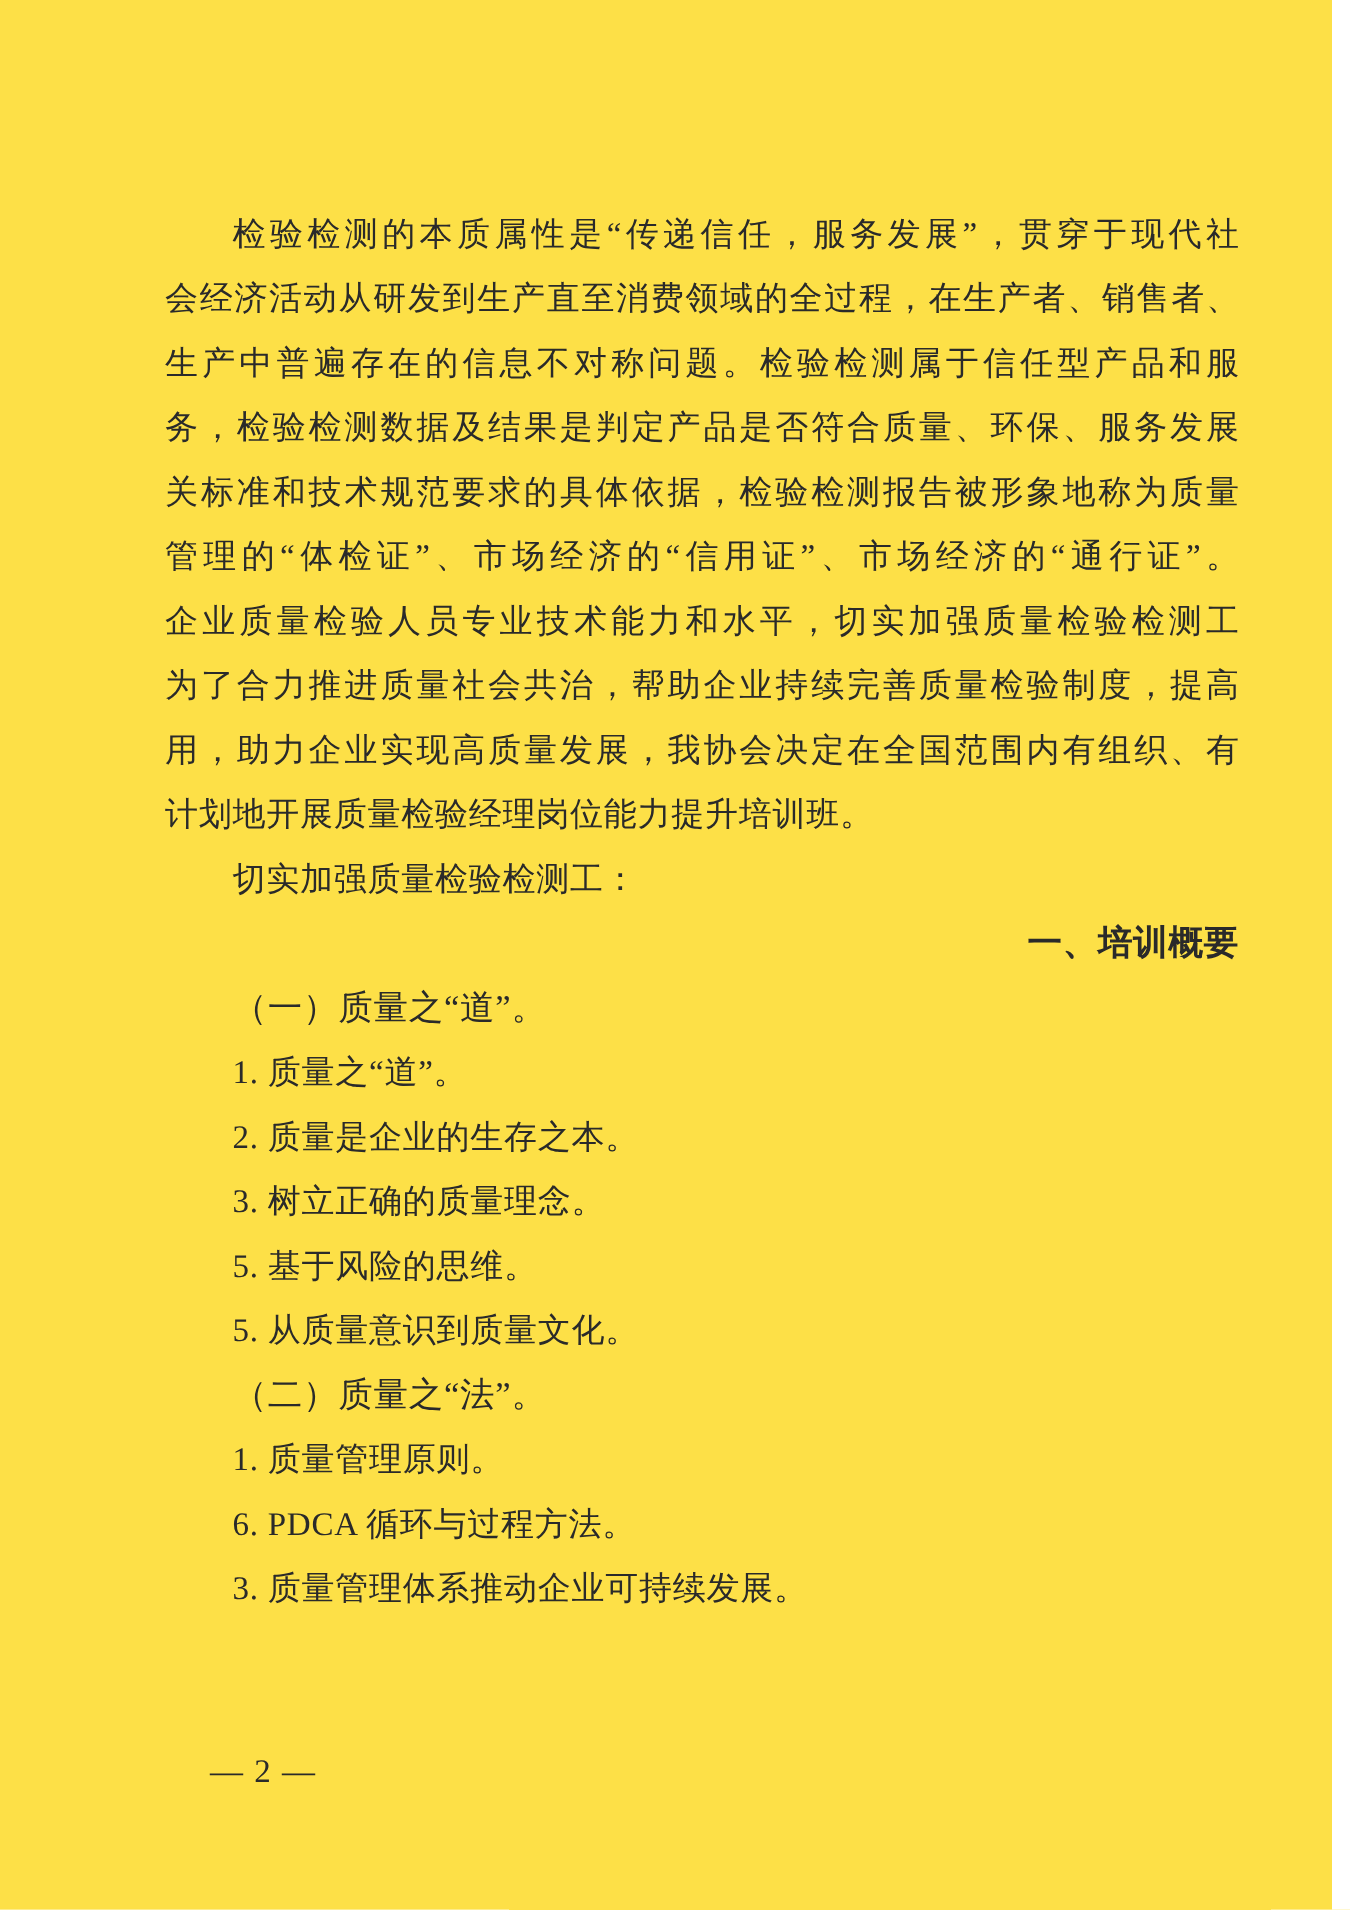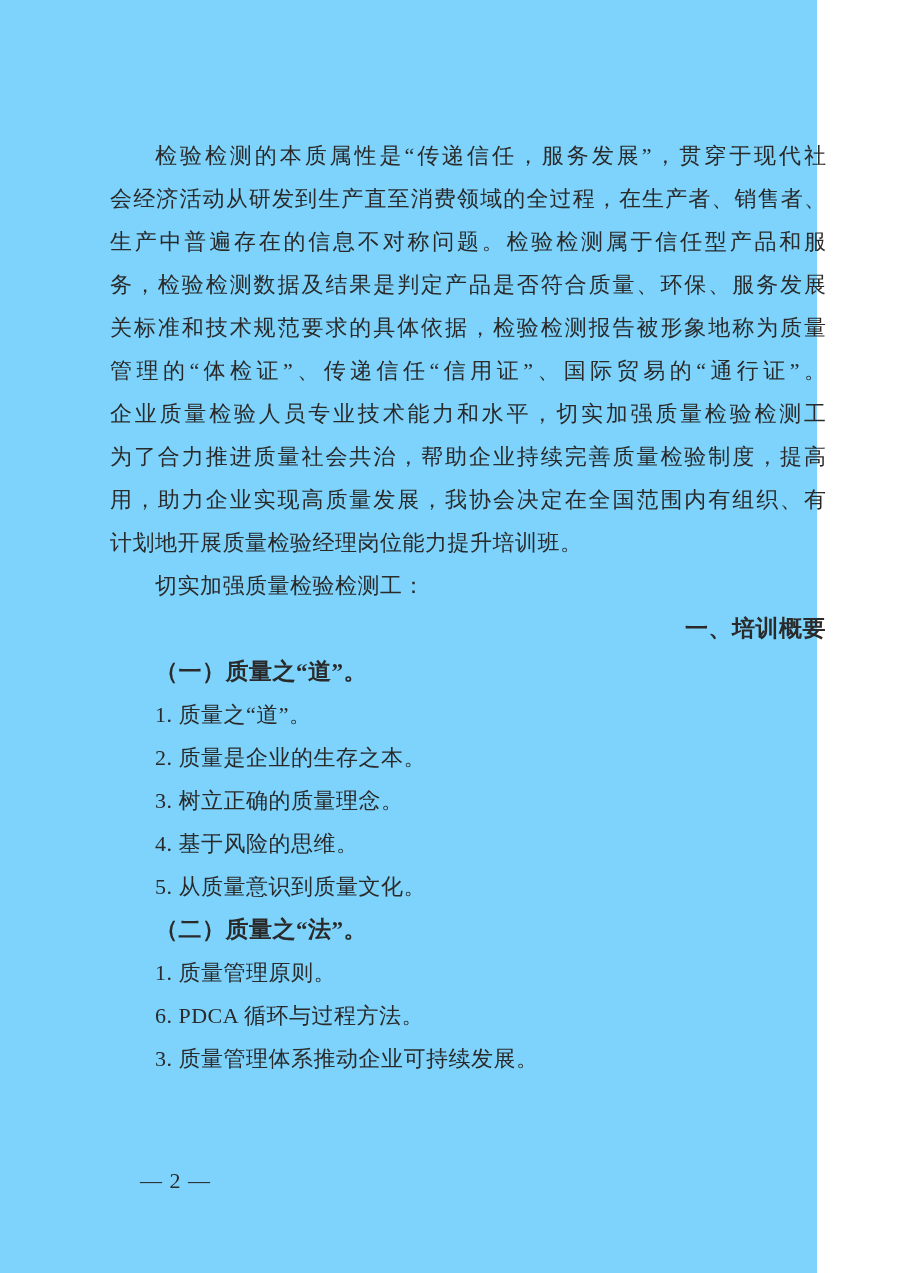--- a/index.html
+++ b/index.html
@@ -7,22 +7,22 @@
   body {
     width: 900px; height: 1273px;
     font-family: "Liberation Serif", "DejaVu Serif", serif;
     color: #2a2a2a;
     position: relative;
     overflow: hidden;
   }
   .page {
     position: absolute;
     left: 0; top: 0;
-    width: 817px; height: 1273px;
-    background: #7dd3fc;
+    width: 888px; height: 1273px;
+    background: #fde047;
     padding-left: 12px;
   }
   .doc-content {
     position: absolute;
     left: 110px;
     top: 134px;
     width: 716px;
   }
   .doc-line {
     height: 43px;
@@ -41,21 +41,21 @@
   .doc-line.indent {
     text-indent: 45px;
   }
   .heading-hei {
     font-family: "Liberation Sans", "DejaVu Sans", sans-serif;
     font-weight: bold;
     font-size: 23px;
     text-align: right;
   }
   .heading-kai {
-    font-weight: bold;
+    font-weight: normal;
     font-size: 23px;
   }
   .page-footer {
     position: absolute;
     left: 140px;
     top: 1168px;
     font-size: 22px;
     line-height: 26px;
     color: #2a2a2a;
     letter-spacing: 1px;
@@ -67,38 +67,38 @@
 <div class="page">
 
   <main class="doc-content">
 
     <div>
         <div class="doc-line justify indent">检验检测的本质属性是“传递信任，服务发展”，贯穿于现代社</div>
         <div class="doc-line justify">会经济活动从研发到生产直至消费领域的全过程，在生产者、销售者、</div>
         <div class="doc-line justify">生产中普遍存在的信息不对称问题。检验检测属于信任型产品和服</div>
         <div class="doc-line justify">务，检验检测数据及结果是判定产品是否符合质量、环保、服务发展</div>
         <div class="doc-line justify">关标准和技术规范要求的具体依据，检验检测报告被形象地称为质量</div>
-        <div class="doc-line justify">管理的“体检证”、传递信任“信用证”、国际贸易的“通行证”。</div>
+        <div class="doc-line justify">管理的“体检证”、市场经济的“信用证”、市场经济的“通行证”。</div>
         <div class="doc-line justify">企业质量检验人员专业技术能力和水平，切实加强质量检验检测工</div>
         <div class="doc-line justify">为了合力推进质量社会共治，帮助企业持续完善质量检验制度，提高</div>
         <div class="doc-line justify">用，助力企业实现高质量发展，我协会决定在全国范围内有组织、有</div>
         <div class="doc-line">计划地开展质量检验经理岗位能力提升培训班。</div>
       </div>
 
     <div class="doc-line indent">切实加强质量检验检测工：</div>
 
     <h2 class="doc-line indent heading-hei">一、培训概要</h2>
 
     <h3 class="doc-line indent heading-kai">（一）质量之“道”。</h3>
 
     <div>
         <div class="doc-line indent">1. 质量之“道”。</div>
         <div class="doc-line indent">2. 质量是企业的生存之本。</div>
         <div class="doc-line indent">3. 树立正确的质量理念。</div>
-        <div class="doc-line indent">4. 基于风险的思维。</div>
+        <div class="doc-line indent">5. 基于风险的思维。</div>
         <div class="doc-line indent">5. 从质量意识到质量文化。</div>
       </div>
 
     <h3 class="doc-line indent heading-kai">（二）质量之“法”。</h3>
 
     <div>
         <div class="doc-line indent">1. 质量管理原则。</div>
         <div class="doc-line indent">6. PDCA 循环与过程方法。</div>
         <div class="doc-line indent">3. 质量管理体系推动企业可持续发展。</div>
       </div>

